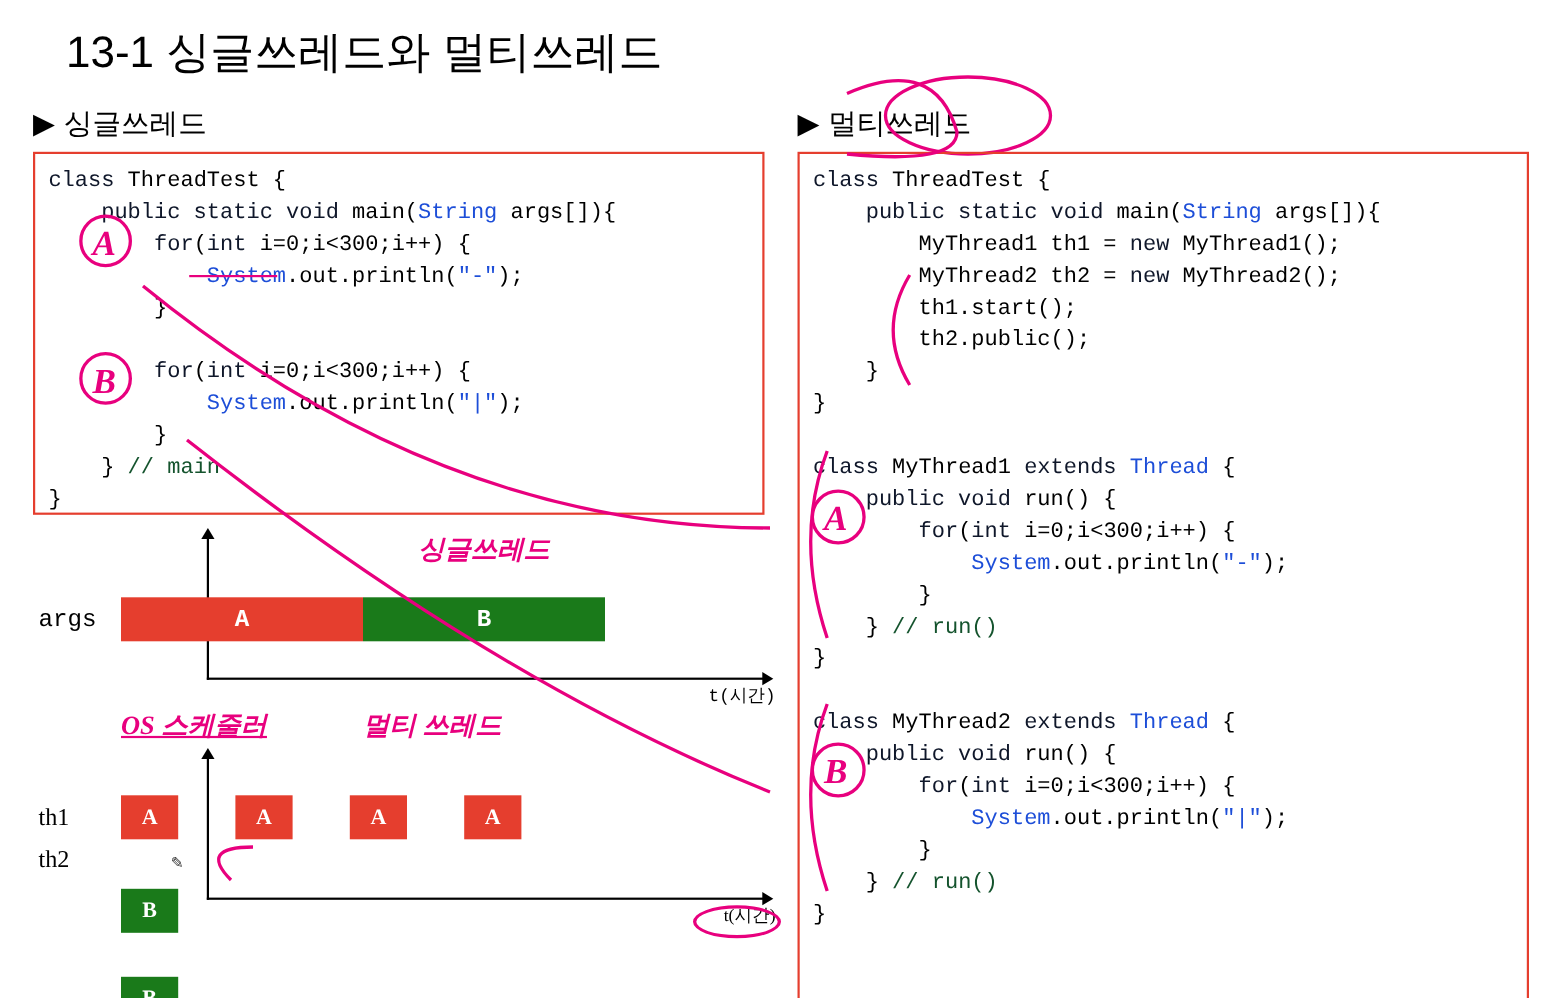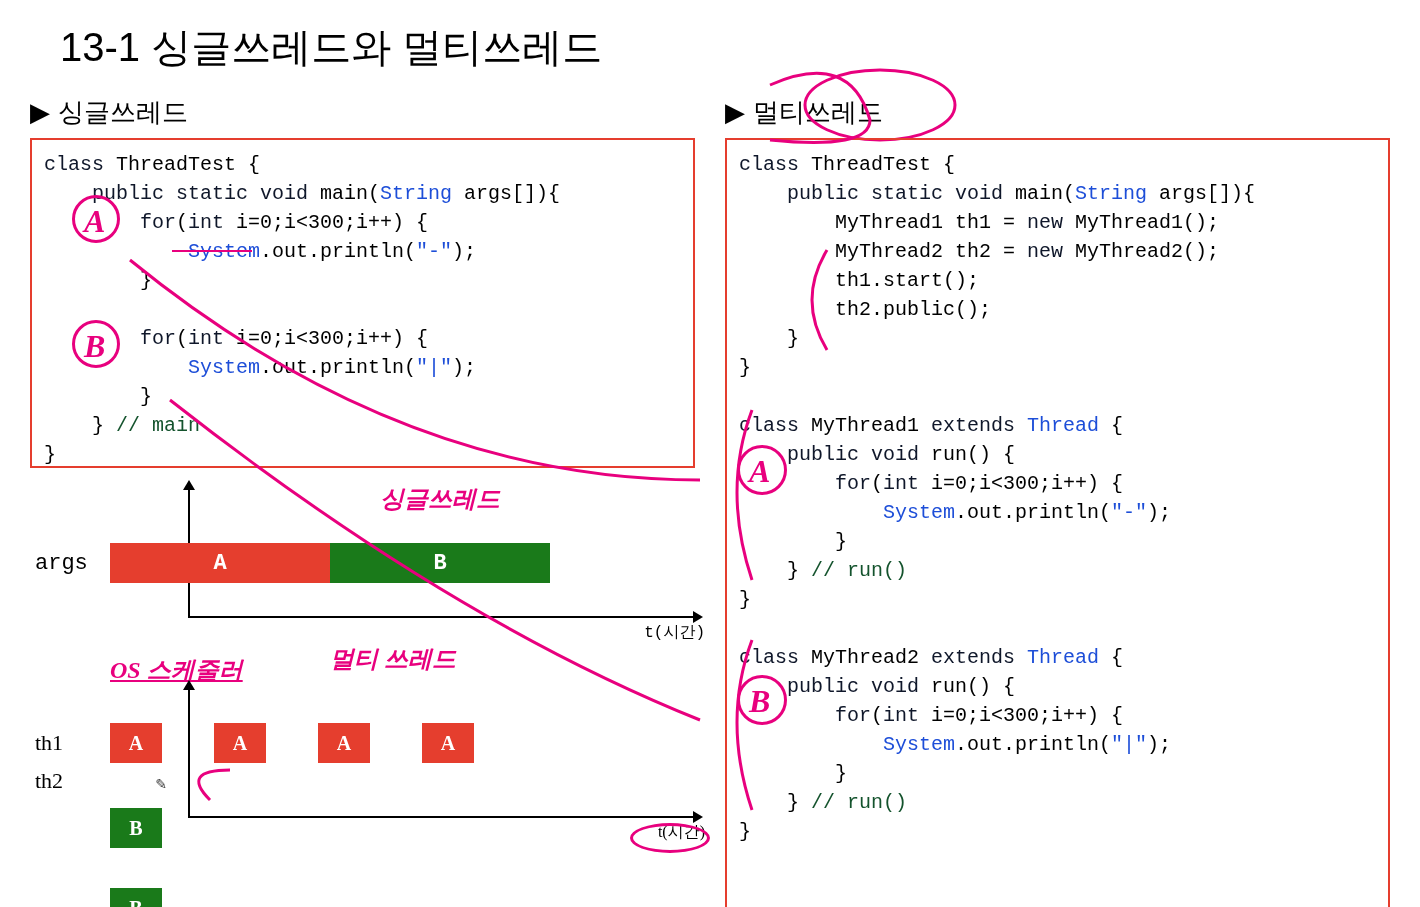--- a/index.html
+++ b/index.html
@@ -197,21 +197,21 @@
           <div class="axis-x"></div>
           <div class="bar-row" style="top:55px;">
             <span class="row-label">args</span>
             <div class="block red" style="width:220px;">A</div>
             <div class="block green" style="width:220px;">B</div>
           </div>
           <span class="xlabel">t(시간)</span>
         </div>
       </div>
 
-      <div class="hand" style="left:80px; top:166px; text-decoration: underline; text-align: right;">OS 스케줄러</div>
+      <div class="hand" style="left:80px; top:155px; text-decoration: underline; text-align: right;">OS 스케줄러</div>
       <div class="hand" style="left:300px; top:155px;">멀티 쓰레드</div>
 
       <div class="chart" style="margin-top:50px;font-family:Liberation Serif, serif;">
         <div class="chart2-body">
           <div class="axis-y"></div>
           <div class="axis-x"></div>
 
           <div class="bar-row" style="top:35px;">
             <span class="row-label">th1</span>
             <div class="sq red">A</div>

